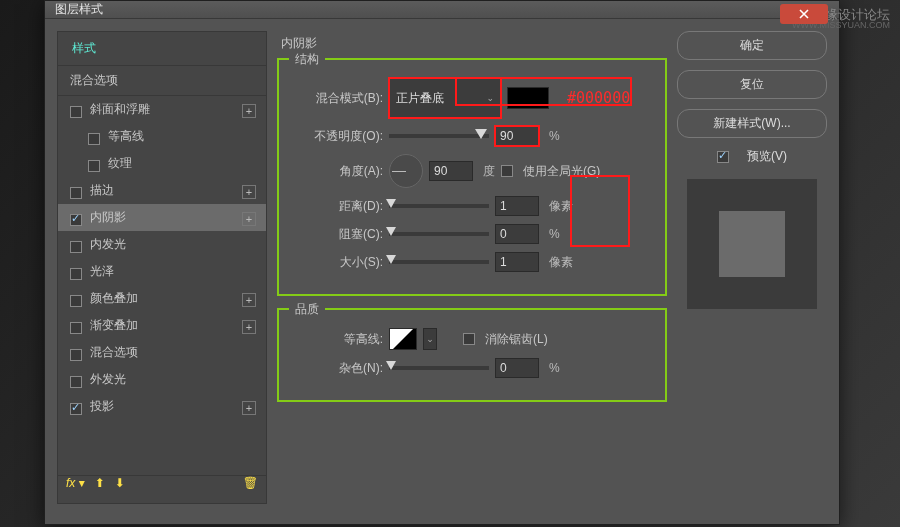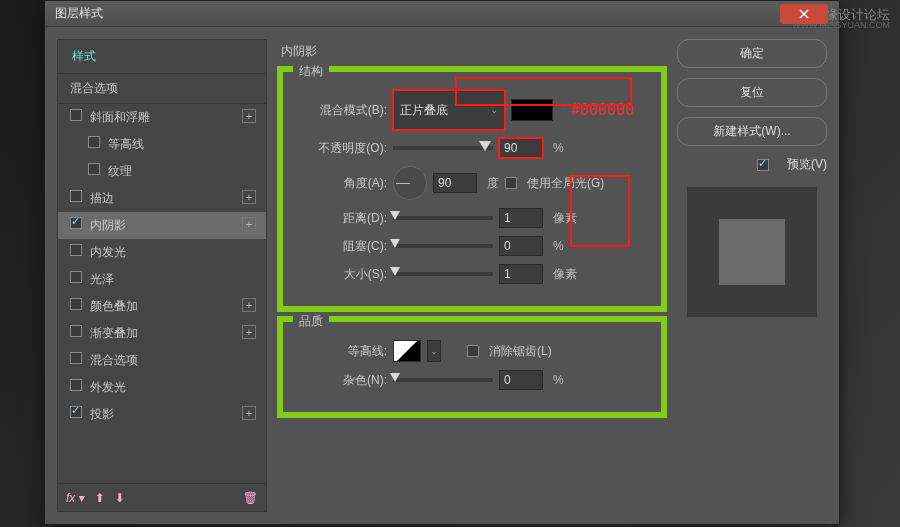--- a/index.html
+++ b/index.html
@@ -8,41 +8,41 @@
 .page-bg { position: absolute; inset: 0; background: linear-gradient(135deg, #1a1a1a, #3a3a3a); }
 
 .watermark { position: absolute; top: 6px; right: 10px; color: #888; font-size: 13px; z-index: 10; }
 .watermark-url { position: absolute; top: 20px; right: 10px; color: #666; font-size: 9px; z-index: 10; }
 
 .close-x { position: absolute; top: 4px; right: 72px; width: 48px; height: 20px; background: #c94a3b; border-radius: 3px; display: flex; align-items: center; justify-content: center; z-index: 10; }
 .close-x svg { width: 10px; height: 10px; }
 
 .dialog { position: absolute; top: 0; left: 44px; width: 796px; height: 525px; background: #535353; border: 1px solid #1f1f1f; box-shadow: 0 4px 20px rgba(0,0,0,0.6); }
 
-.titlebar { height: 26px; background: linear-gradient(#5b5b5b,#4f4f4f); border-bottom: 1px solid #383838; display: flex; align-items: center; padding: 0 10px; color: #e2e2e2; font-size: 12px; }
+.titlebar { height: 18px; background: linear-gradient(#5b5b5b,#4f4f4f); border-bottom: 1px solid #383838; display: flex; align-items: center; padding: 0 10px; color: #e2e2e2; font-size: 12px; }
 
 .content { display: flex; height: calc(100% - 26px); padding: 12px; gap: 10px; }
 
 .sidebar { width: 210px; background: #454545; border: 1px solid #383838; display: flex; flex-direction: column; }
 .side-header { padding: 8px 14px; color: #5eead4; font-size: 12px; border-bottom: 1px solid #383838; }
 .side-sub { padding: 6px 12px; color: #c8c8c8; font-size: 12px; border-bottom: 1px solid #383838; }
 .side-items { flex: 1; overflow: auto; }
-.side-item { display: flex; align-items: flex-start; padding: 5px 10px 5px 12px; color: #c8c8c8; font-size: 12px; cursor: pointer; }
+.side-item { display: flex; align-items: flex-end; padding: 5px 10px 5px 12px; color: #c8c8c8; font-size: 12px; cursor: pointer; }
 .side-item.active { background: #6b6b6b; }
 .side-item.sub { padding-left: 30px; }
 .side-item .chk { width: 12px; height: 12px; border: 1px solid #888; background: #3a3a3a; margin-right: 8px; position: relative; }
 .side-item .chk.on::after { content: "✓"; position: absolute; top: -3px; left: 0; color: #9fd4ff; font-size: 11px; }
 .side-item .label { flex: 1; }
 .side-item .plus { width: 14px; height: 14px; border: 1px solid #777; color: #bbb; font-size: 11px; display: flex; align-items: center; justify-content: center; }
-.side-footer { height: 28px; border-top: 1px solid #383838; display: flex; align-items: center; padding: 0 8px; color: #f9a8d4; font-size: 12px; gap: 10px; }
+.side-footer { height: 28px; border-top: 1px solid #383838; display: flex; padding: 0 8px; color: #fde047; font-size: 12px; gap: 10px; }
 .side-footer .spacer { flex: 1; }
 
 .center { flex: 1; color: #c8c8c8; font-size: 12px; }
 .section-title { padding: 4px 0 6px 4px; }
-.group { border: 6px solid #84cc16; padding: 10px 14px 14px 14px; margin-bottom: 4px; position: relative; }
+.group { border: 2px solid #84cc16; padding: 10px 14px 14px 14px; margin-bottom: 12px; position: relative; }
 .group > .g-title { position: absolute; top: -9px; left: 10px; background: #535353; padding: 0 6px; }
 
 .row { display: flex; align-items: center; margin: 8px 0; gap: 6px; }
 .row .lab { width: 90px; text-align: right; }
 .combo { height: 40px; background: #3c3c3c; border: 1px solid #2a2a2a; display: flex; align-items: center; padding: 0 6px; color: #ddd; min-width: 110px; position: relative; }
 .combo .arrow { margin-left: auto; font-size: 9px; color: #aaa; }
 .swatch { width: 42px; height: 22px; background: #000; border: 1px solid #2a2a2a; }
 .annotation { color: #ff2b2b; font-size: 15px; margin-left: 12px; font-family: monospace; }
 .redbox { outline: 2px solid #ff1a1a; outline-offset: -1px; }
 
@@ -58,21 +58,21 @@
 
 .chk2 { width: 12px; height: 12px; border: 1px solid #888; background: #3a3a3a; display: inline-block; position: relative; vertical-align: middle; margin-right: 4px; }
 .chk2.on::after { content: "✓"; position: absolute; top: -3px; left: 0; color: #9fd4ff; font-size: 11px; }
 
 .contour { width: 28px; height: 22px; background: linear-gradient(135deg,#fff 0%,#fff 48%,#000 52%,#000 100%); border: 1px solid #2a2a2a; }
 .mini-arrow { width: 14px; height: 22px; background: #3c3c3c; border: 1px solid #2a2a2a; display: flex; align-items: center; justify-content: center; font-size: 9px; color: #aaa; }
 
 .btn-row { display: flex; gap: 14px; justify-content: center; margin-top: 10px; }
 .btn { padding: 5px 18px; background: #535353; border: 1px solid #787878; border-radius: 12px; color: #ddd; font-size: 12px; cursor: pointer; }
 
-.rightpane { width: 150px; display: flex; flex-direction: column; gap: 10px; align-items: flex-end; }
+.rightpane { width: 150px; display: flex; flex-direction: column; gap: 10px; align-items: center; }
 .rightpane .btn { width: 100%; text-align: center; }
 .preview-chk { display: flex; align-items: center; gap: 14px; justify-content: center; color: #ddd; font-size: 12px; }
 .preview-box { width: 130px; height: 130px; background: #3b3b3b; margin: 4px auto 0 auto; display: flex; align-items: center; justify-content: center; }
 .preview-box .inner { width: 66px; height: 66px; background: #6b6b6b; }
 
 .red-group-outline { position: absolute; border: 2px solid #ff1a1a; pointer-events: none; }
 .rg1 { top: 76px; left: 410px; width: 177px; height: 29px; }
 .rg2 { top: 174px; left: 525px; width: 60px; height: 72px; }
 </style>
 </head>

